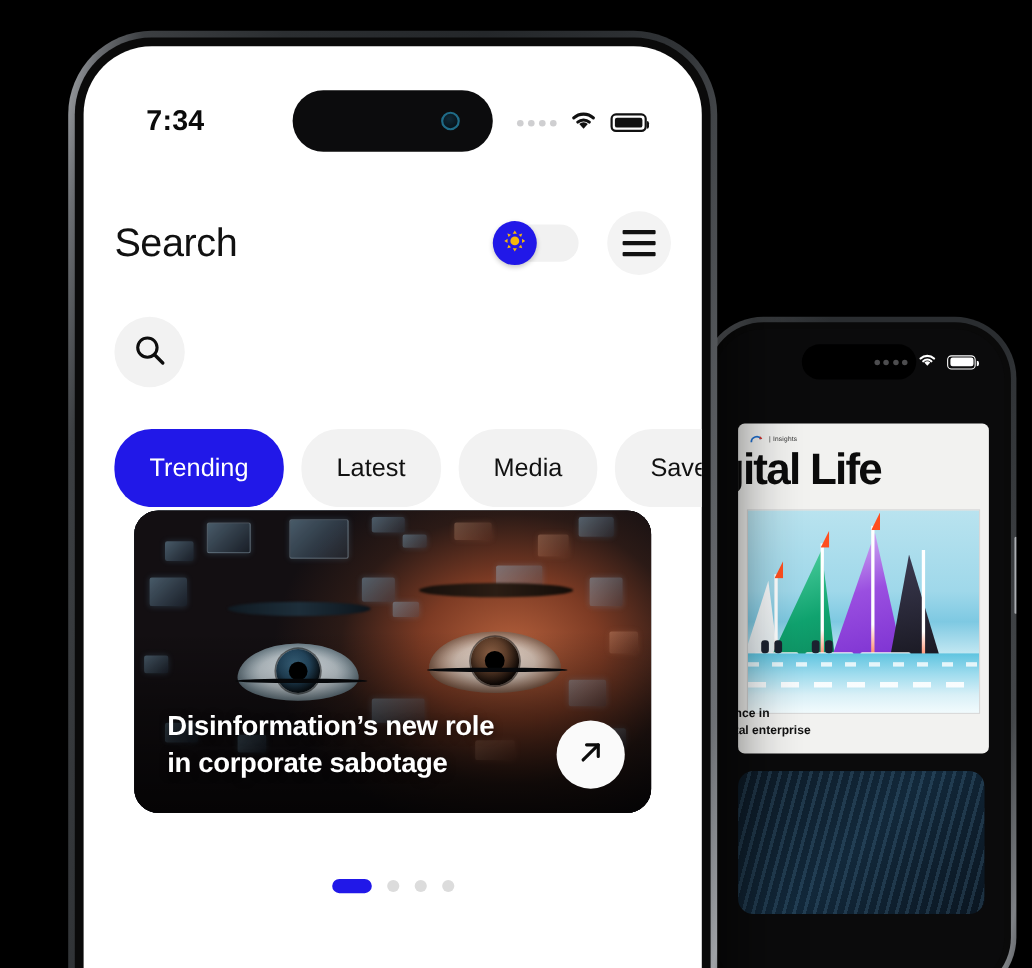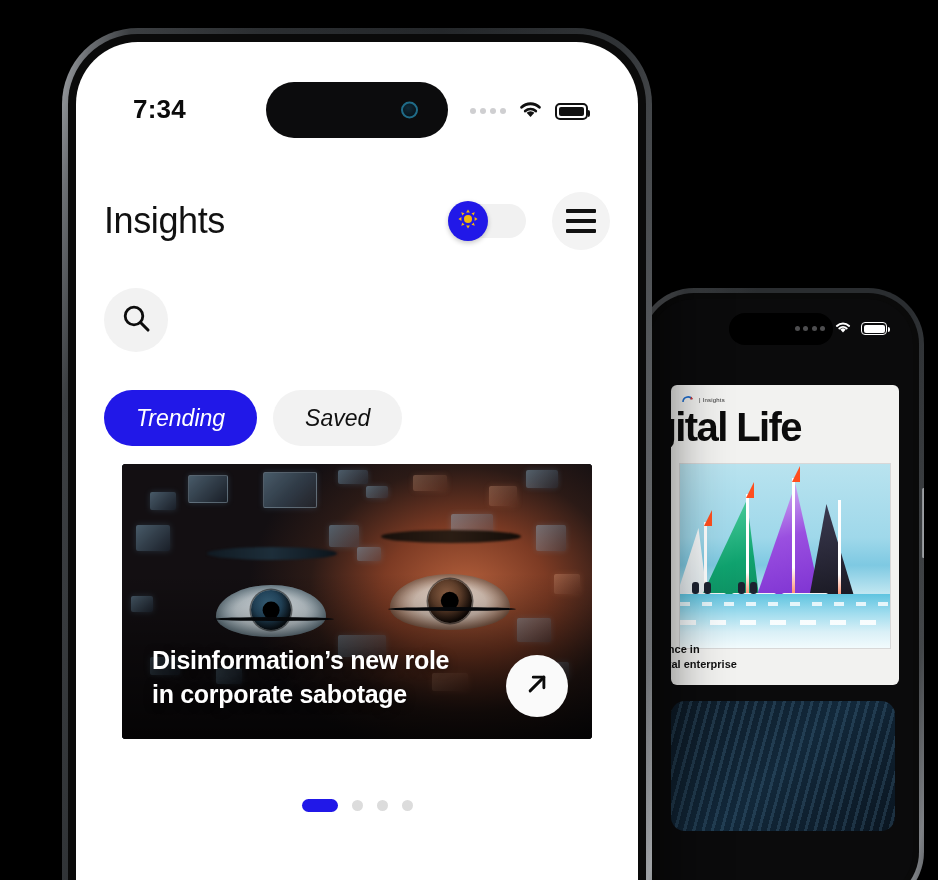--- a/index.html
+++ b/index.html
@@ -244,30 +244,30 @@
     width:64px;height:64px;border-radius:50%;background:#f2f2f2;
     display:flex;align-items:center;justify-content:center; cursor:pointer; flex:none;
   }
 
   
   .tabs {
     position:absolute; top: 348px; left:0; right:0;
     display:flex; gap: 16px; padding-left: 28px; overflow:hidden;
   }
   .tab {
-    height: 56px; border-radius:34px; background:#f2f2f2; color:#111;
+    height: 71px; border-radius:34px; background:#f2f2f2; color:#111;
     display:flex; align-items:center; justify-content:center;
-    padding: 0 32px; font-size: 23px; white-space:nowrap; cursor:pointer; flex:none;font-style:italic;
+    padding: 0 32px; font-size: 23px; white-space:nowrap; cursor:pointer; flex:none;
   }
   .tab.active { background:#2118e8; color:#fff; }
 
   
   .hero {
     position:absolute; top: 422px; left: 46px; right: 46px;
-    height: 275px; border-radius: 4px; overflow:hidden;
+    height: 275px; border-radius: 22px; overflow:hidden;
     background:#14171c;
   }
   .hero-img { position:absolute; inset:0; }
   .hero-base {
     position:absolute; inset:0;
     background:
       radial-gradient(ellipse 46% 62% at 73% 46%, #b4603c 0%, #7d3b24 38%, #2b1a16 72%, #130f12 100%),
       radial-gradient(ellipse 46% 62% at 26% 48%, #2d5f7e 0%, #1b3d55 40%, #101e2b 75%, #0a0f15 100%),
       linear-gradient(90deg,#0c1420 0%, #101c28 45%, #24140f 62%, #130b09 100%);
   }
@@ -447,21 +447,21 @@
               <path d="M4.6 8.2a13 13 0 0 1 17.8 0" stroke="#111" stroke-width="2.9" fill="none" stroke-linecap="round"></path>
               <path d="M8.2 12a8 8 0 0 1 10.6 0" stroke="#111" stroke-width="2.7" fill="none" stroke-linecap="round"></path>
             </svg>
           </span>
           <span class="batt">
               <i></i>
             </span>
         </div>
 
         <div class="header">
-          <div class="page-title">Insights</div>
+          <div class="page-title">Search</div>
 
           <div class="theme-toggle">
             <span class="toggle-knob">
               <span>
                 <svg width="22" height="22" viewBox="0 0 24 24">
                   <g fill="#f5b70a">
                     <circle cx="12" cy="12" r="4.4"></circle>
                     <path d="M12 1.6l2.1 3.2h-4.2zM12 22.4l-2.1-3.2h4.2zM1.6 12l3.2-2.1v4.2zM22.4 12l-3.2 2.1v-4.2z"></path>
                     <path d="M4.6 4.6l3.6 1.2-2.4 2.4zM19.4 19.4l-3.6-1.2 2.4-2.4zM19.4 4.6l-1.2 3.6-2.4-2.4zM4.6 19.4l1.2-3.6 2.4 2.4z"></path>
                   </g>
@@ -484,20 +484,26 @@
                 <circle cx="10.5" cy="10.5" r="6.6" stroke="#0d0d0d" stroke-width="2.1" fill="none"></circle>
                 <path d="M15.4 15.4 21 21" stroke="#0d0d0d" stroke-width="2.3" stroke-linecap="round"></path>
               </svg>
             </span>
           </div>
         </div>
 
         <div class="tabs">
           <div class="tab active">
             <span>Trending</span>
+          </div>
+          <div class="tab">
+            <span>Latest</span>
+          </div>
+          <div class="tab">
+            <span>Media</span>
           </div>
           <div class="tab">
             <span>Saved</span>
           </div>
         </div>
 
         <div class="hero">
           <div class="hero-img">
             <div class="hero-base"></div>
             <div class="tiles">

